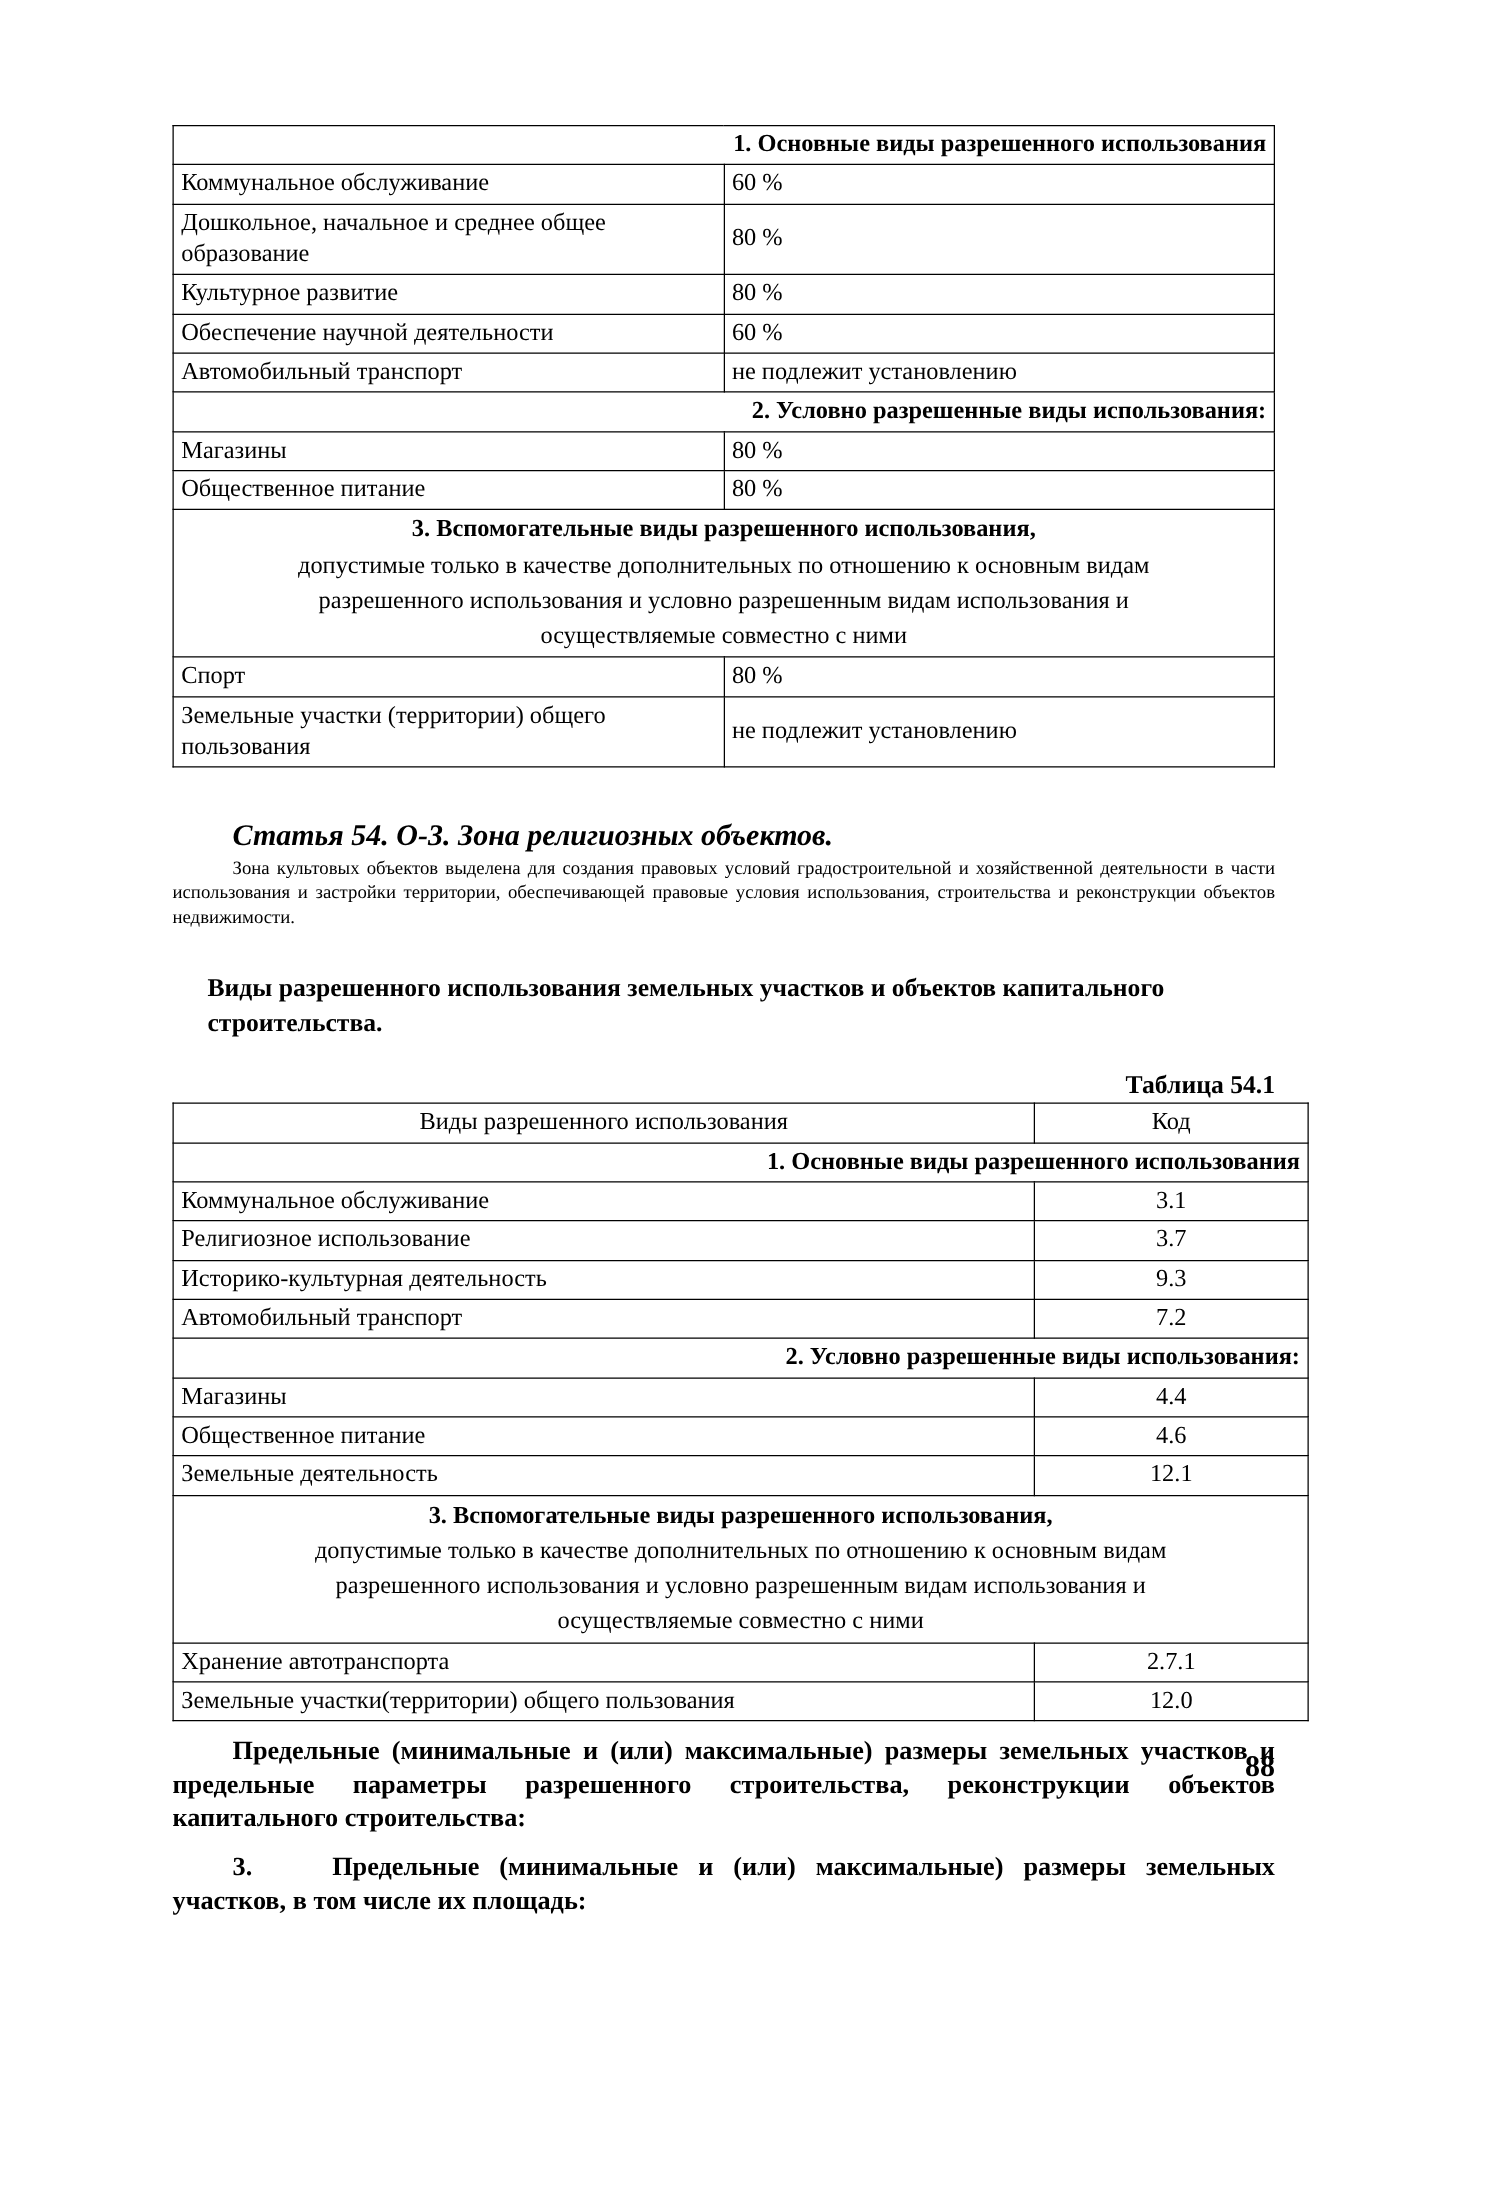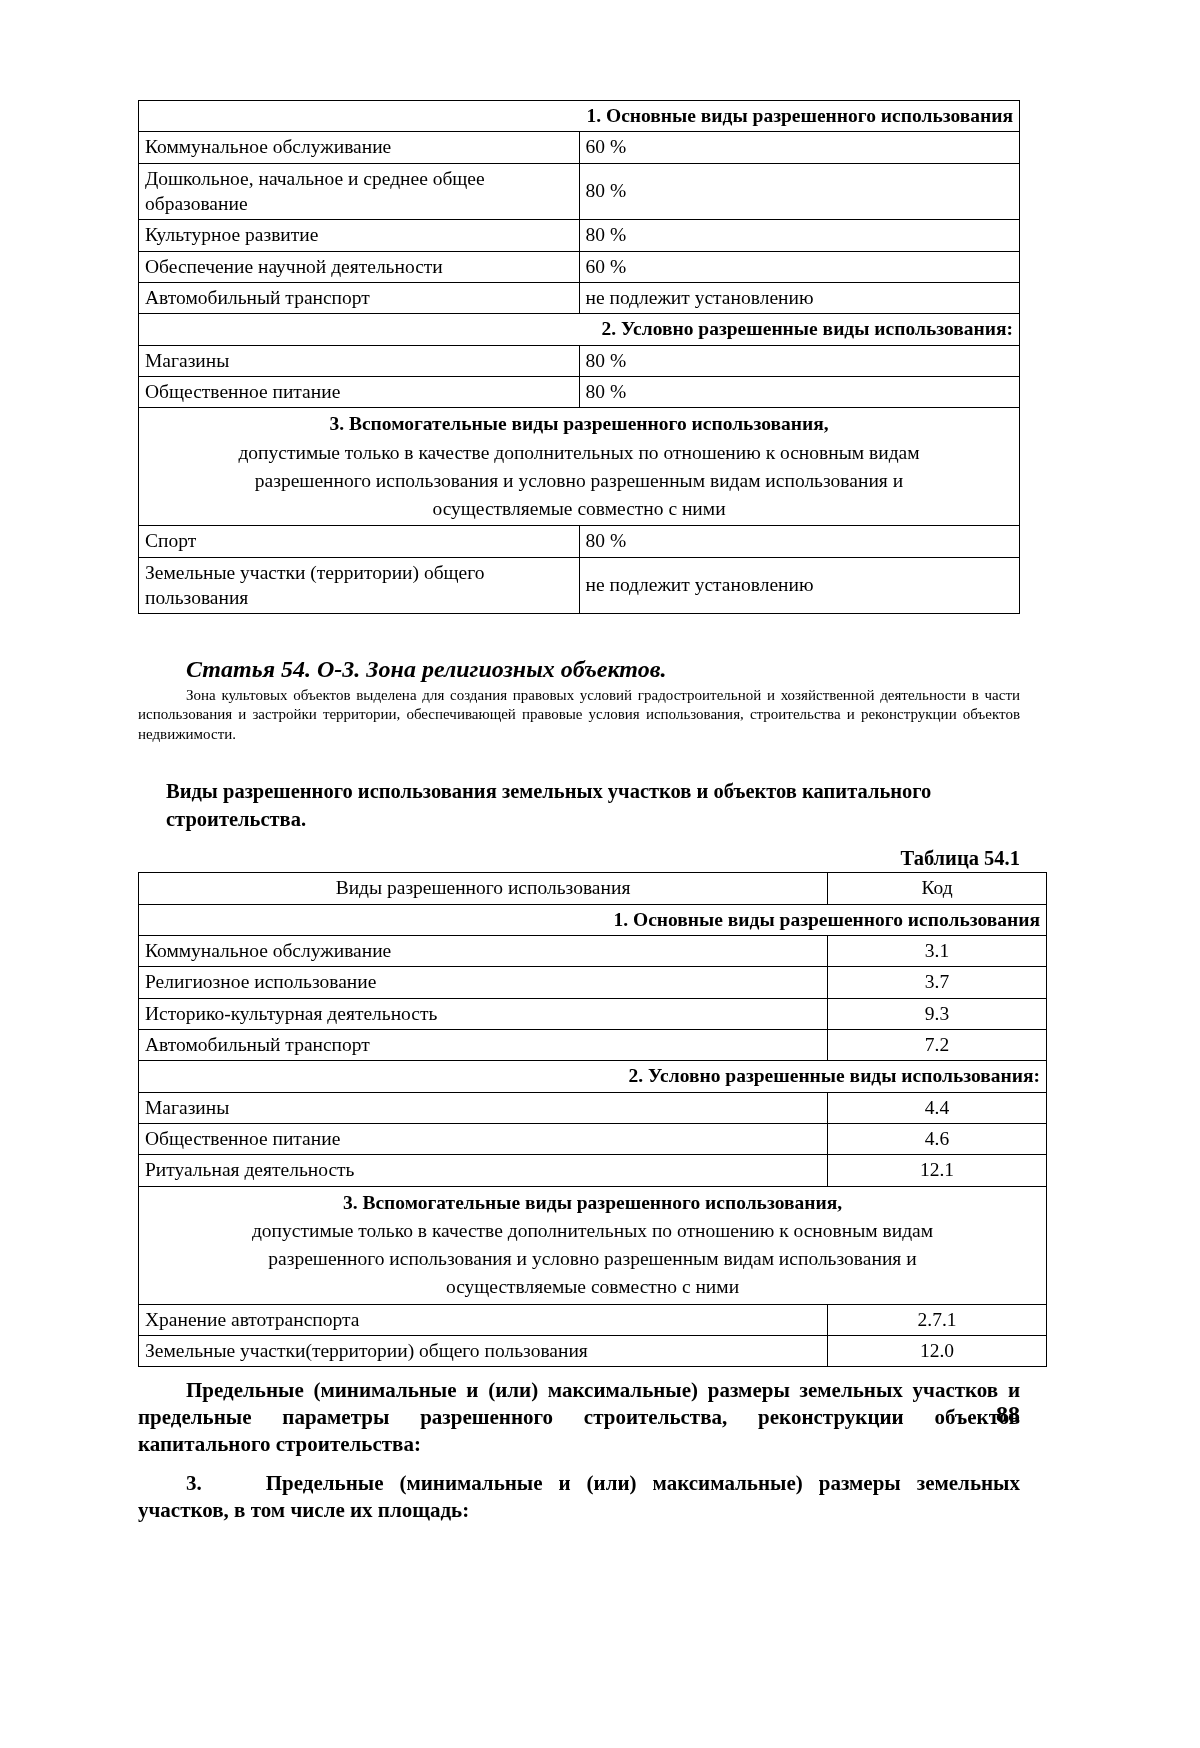--- a/index.html
+++ b/index.html
@@ -85,21 +85,21 @@
     font-weight: bold;
     font-size: 20.5px;
     text-align: left;
     line-height: 1.34;
     padding: 0 28px;
   }
   .table-caption {
     font-weight: bold;
     font-size: 20.5px;
     text-align: right;
-    margin-top: 14px;
+    margin-top: 24px;
     margin-bottom: 2px;
   }
   p.bold-just {
     font-weight: bold;
     font-size: 21px;
     line-height: 1.28;
     text-align: justify;
     text-indent: 48px;
     margin: 0;
   }
@@ -229,21 +229,21 @@
       </tr>
       <tr>
         <td class="t2-left">Магазины</td>
         <td class="t2-right">4.4</td>
       </tr>
       <tr>
         <td class="t2-left">Общественное питание</td>
         <td class="t2-right">4.6</td>
       </tr>
       <tr>
-        <td class="t2-left">Ритуальная деятельность</td>
+        <td class="t2-left">Земельные деятельность</td>
         <td class="t2-right">12.1</td>
       </tr>
 
       <tr>
         <td class="aux-head" colspan="2">
           <span class="aux-title">3. Вспомогательные виды разрешенного использования,</span>
           <span class="aux-line">допустимые только в качестве дополнительных по отношению к основным видам</span>
           <span class="aux-line">разрешенного использования и условно разрешенным видам использования и</span>
           <span class="aux-line">осуществляемые совместно с ними</span>
         </td>

